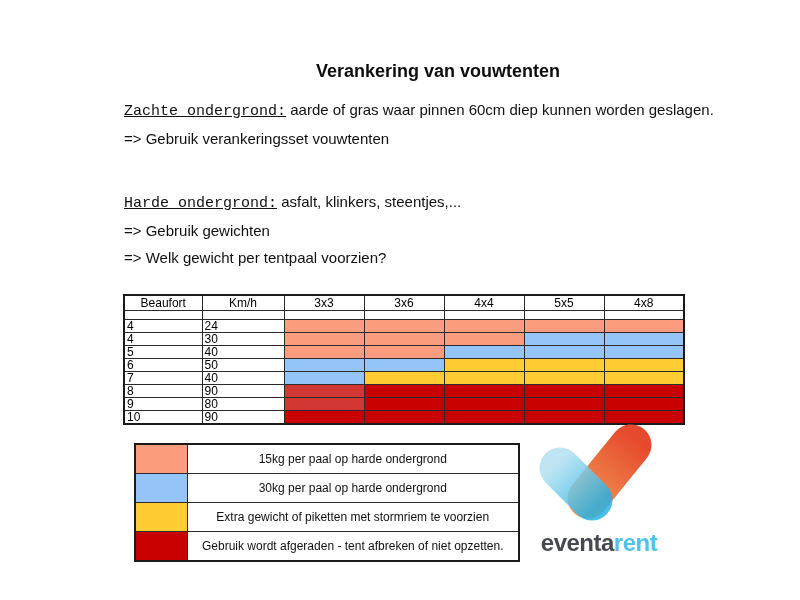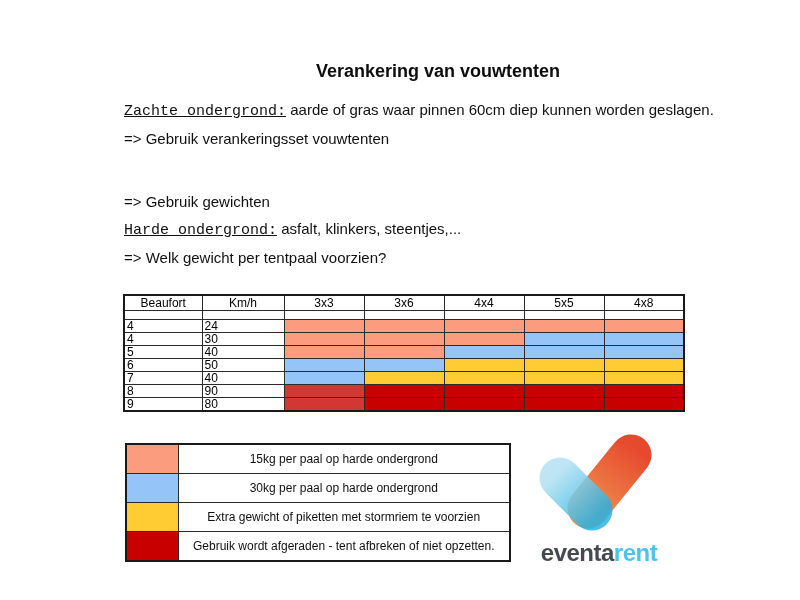--- a/index.html
+++ b/index.html
@@ -34,47 +34,47 @@
   }
   .beaufort-table th, .beaufort-table td {
     border: 1px solid #2b2b2b; padding: 0;
     overflow: hidden; white-space: nowrap;
   }
   .beaufort-table th { height: 14px; font-weight: normal; text-align: center; line-height: 14px; }
   .beaufort-table tr.empty-row td { height: 8px; }
   .beaufort-table tr.data-row td { height: 12px; line-height: 12px; text-align: left; padding-left: 2px; }
   
   .legend-table {
-    position: absolute; left: 125px; top: 443px; width: 384px;
+    position: absolute; left: 134px; top: 443px; width: 384px;
     font-size: 12px; border: 2px solid #1a1a1a; background: #ffffff;
   }
   .legend-table td { border: 1px solid #2b2b2b; height: 28px; padding: 0; }
   .legend-table td.legend-text { text-align: center; color: #111111; }
   
-  .logo { position: absolute; left: 536px; top: 432px; width: 126px; text-align: center; }
+  .logo { position: absolute; left: 536px; top: 422px; width: 126px; text-align: center; }
   .logo-text {
     margin-top: 2px;
     font-size: 24px; font-weight: bold; letter-spacing: -0.5px;
     line-height: 26px;
     color: var(--c-logo-dark, #46494F);
   }
   .logo-text .accent { color: var(--c-logo-blue, #4EC3EA); }
 </style>
 </head>
 <body>
 
 <div class="slide">
 
   <h1 class="title">Verankering van vouwtenten</h1>
 
   <div class="textblock">
     <p><span class="u">Zachte ondergrond:</span><span> aarde of gras waar pinnen 60cm diep kunnen worden geslagen.</span></p>
     <p class="gap-lg">=&gt; Gebruik verankeringsset vouwtenten</p>
+    <p><span class="u">Harde ondergrond:</span><span> asfalt, klinkers, steentjes,...</span></p>
     <p>=&gt; Gebruik gewichten</p>
-    <p><span class="u">Harde ondergrond:</span><span> asfalt, klinkers, steentjes,...</span></p>
     <p>=&gt; Welk gewicht per tentpaal voorzien?</p>
   </div>
 
   <table class="beaufort-table">
     <colgroup id="beaufort-cols">
         <col style="width: 78px;">
         <col style="width: 82px;">
         <col style="width: 80px;">
         <col style="width: 80px;">
         <col style="width: 80px;">
@@ -153,20 +153,29 @@
           <td style="background: rgb(210, 55, 51);"></td>
           <td style="background: rgb(200, 0, 0);"></td>
           <td style="background: rgb(200, 0, 0);"></td>
           <td style="background: rgb(200, 0, 0);"></td>
           <td style="background: rgb(200, 0, 0);"></td>
         </tr>
         <tr class="data-row">
           <td>9</td>
           <td>80</td>
           <td style="background: rgb(210, 55, 51);"></td>
+          <td style="background: rgb(200, 0, 0);"></td>
+          <td style="background: rgb(200, 0, 0);"></td>
+          <td style="background: rgb(200, 0, 0);"></td>
+          <td style="background: rgb(200, 0, 0);"></td>
+        </tr>
+        <tr class="data-row">
+          <td>10</td>
+          <td>90</td>
+          <td style="background: rgb(200, 0, 0);"></td>
           <td style="background: rgb(200, 0, 0);"></td>
           <td style="background: rgb(200, 0, 0);"></td>
           <td style="background: rgb(200, 0, 0);"></td>
           <td style="background: rgb(200, 0, 0);"></td>
         </tr>
       </tbody>
   </table>
 
   <table class="legend-table">
     <colgroup>

